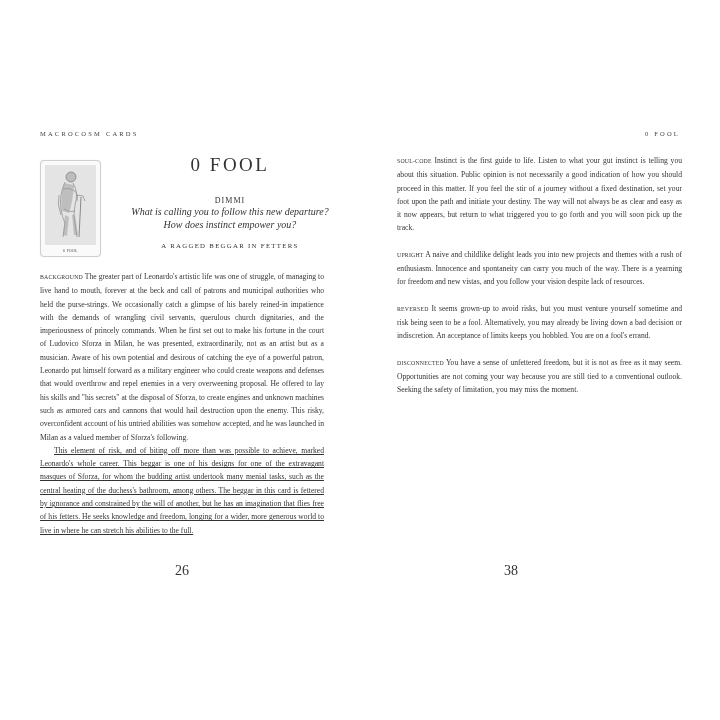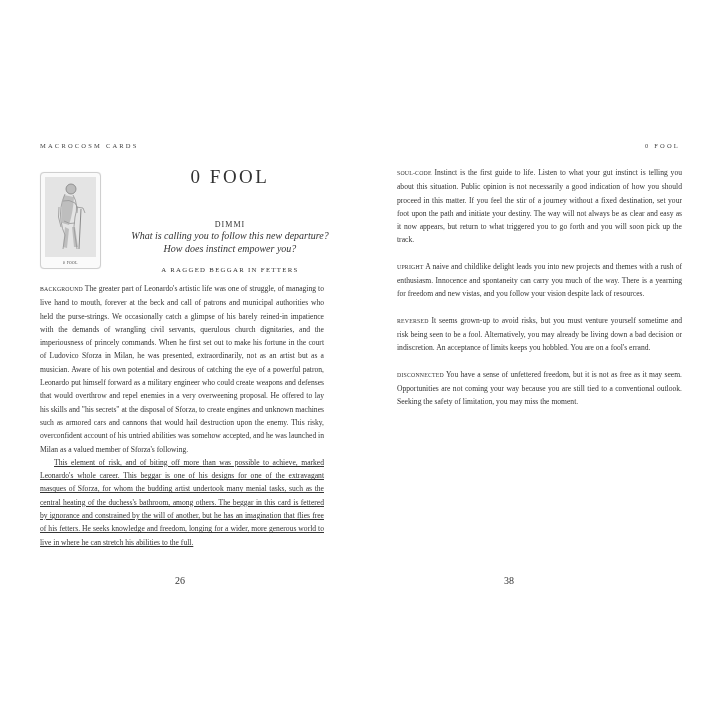--- a/index.html
+++ b/index.html
@@ -1,42 +1,42 @@
 <!DOCTYPE html>
 <html><head>
 <meta charset="utf-8">
 <style>
   html, body { margin: 0; padding: 0; background: #ffffff; }
   body { width: 720px; height: 720px; position: relative; overflow: hidden;
          font-family: "Liberation Serif", "DejaVu Serif", serif; color: #2a2a2a; }
-  .page { position: absolute; top: 12px; height: 684px; }
+  .page { position: absolute; top: 0; height: 684px; }
   .left { left: 0; width: 360px; }
   .right { left: 360px; width: 360px; }
   .running-head { position: absolute; top: 130px; font-size: 6.5px; letter-spacing: 2.2px;
                   color: #444; text-transform: uppercase; }
   .left .running-head { left: 40px; }
   .right .running-head { right: 40px; }
   .card { position: absolute; left: 40px; top: 160px; width: 59px; height: 95px;
           border: 1px solid #cfcfcf; border-radius: 4px; background: #fafafa;
           box-shadow: 0 0 1px #ddd; }
   .card-art { position: absolute; left: 4px; top: 4px; width: 51px; height: 80px;
               background: #e2e2e2; overflow: hidden; }
   .card-label { position: absolute; left: 0; right: 0; bottom: 3px; text-align: center;
                 font-size: 3.5px; letter-spacing: 0.5px; color: #333; }
   .title-block { position: absolute; left: 130px; width: 200px; top: 154px; text-align: center; }
   .title { font-size: 19px; letter-spacing: 2.5px; color: #333; margin: 0; font-weight: normal; }
-  .dimmi { font-size: 8px; letter-spacing: 1px; margin-top: 32px; color: #333; }
+  .dimmi { font-size: 8px; letter-spacing: 1px; margin-top: 20px; color: #333; }
   .question { font-style: italic; font-size: 10px; line-height: 13px; color: #333; }
   .subtitle { font-size: 6.8px; letter-spacing: 1.3px; margin-top: 11px; color: #333; }
   .body-left { position: absolute; left: 40px; width: 284px; top: 270px;
                font-size: 7.6px; line-height: 13.3px; text-align: justify; color: #333; }
   .body-left p { margin: 0; }
   .body-left p + p { text-indent: 14px; text-decoration: underline; }
   .sc { font-size: 5.8px; letter-spacing: 0.2px; text-transform: uppercase; }
-  .folio { position: absolute; top: 563px; font-size: 10px; color: #333; }
+  .folio { position: absolute; top: 563px; font-size: 14px; color: #333; }
   .left .folio { left: 175px; }
   .right .folio { left: 144px; }
   .body-right { position: absolute; left: 37px; width: 285px; top: 154px;
                 font-size: 7.6px; line-height: 13.3px; text-align: justify; color: #333; }
   .body-right p { margin: 0 0 13px 0; }
 </style>
 </head>
 <body>
 
 <div class="page left">

